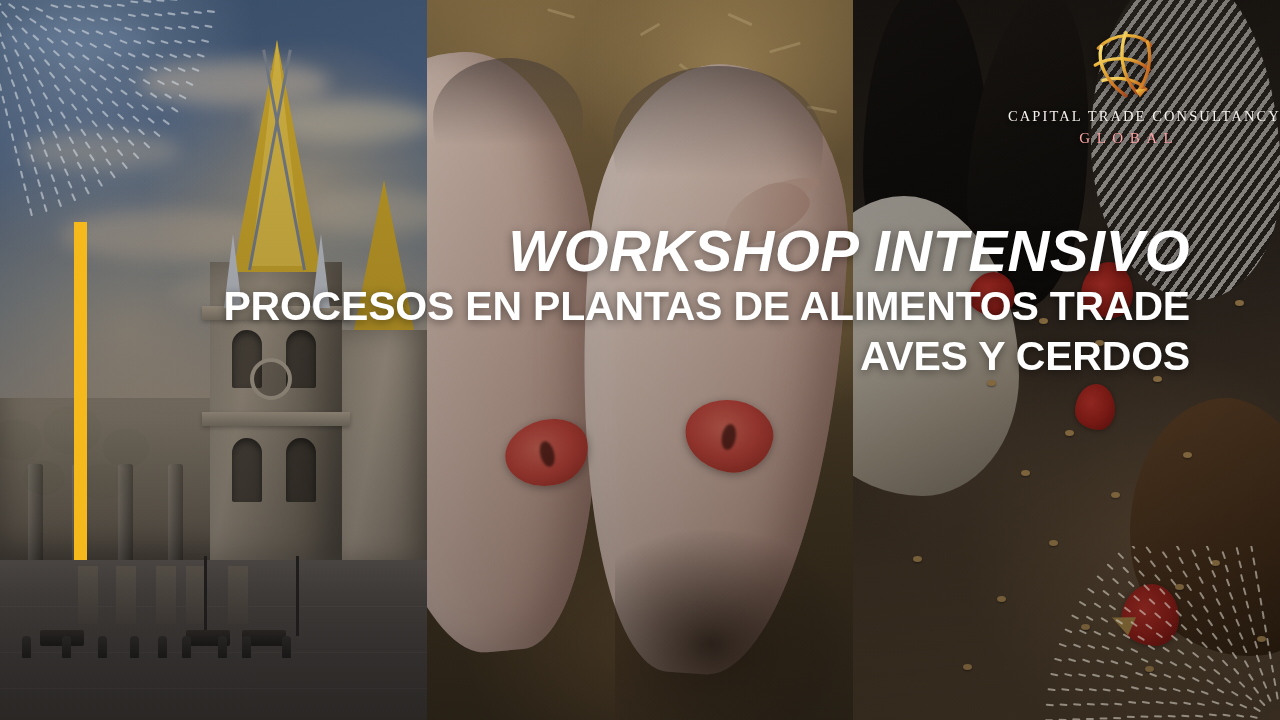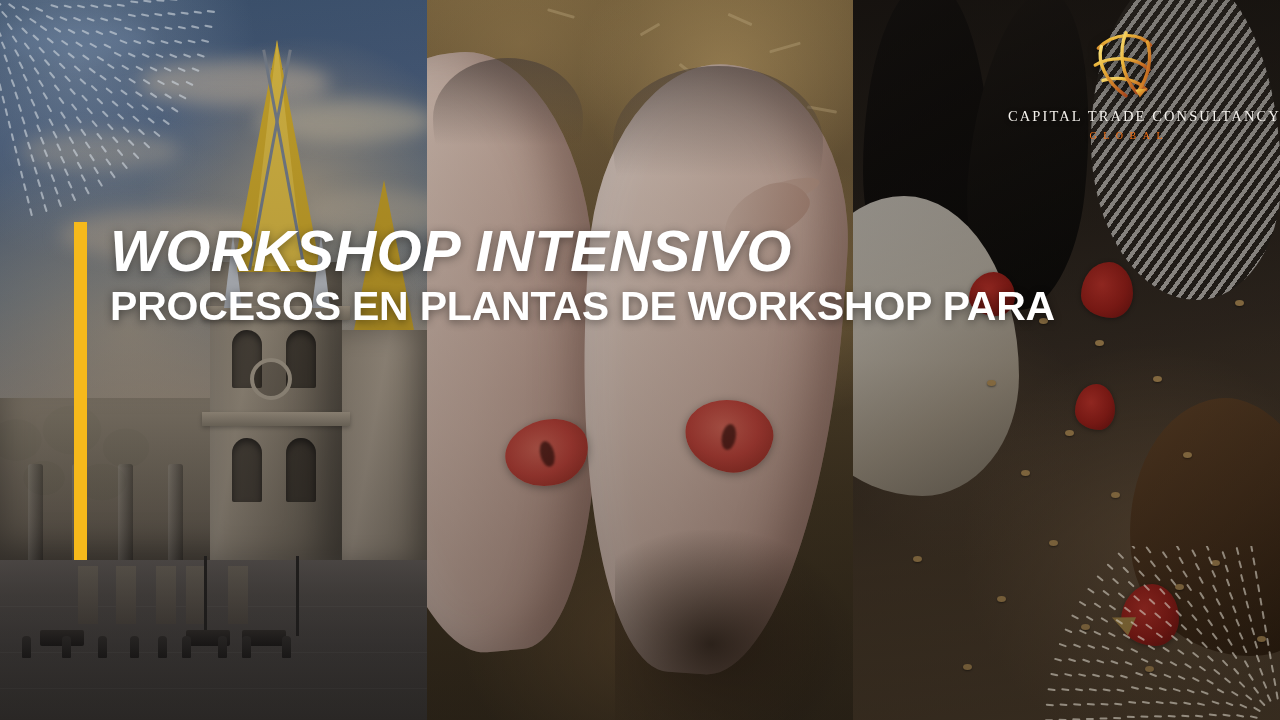--- a/index.html
+++ b/index.html
@@ -352,20 +352,21 @@
   .accent-bar {
     position: absolute;
     left: 74px; top: 222px;
     width: 13px; height: 338px;
     background: #f6b91b;
   }
   .headline-block {
     position: absolute;
     left: 110px; top: 220px;
     width: 1080px;
+    text-align: right;
   }
   .kicker {
     margin: 0;
     font-size: 58px;
     font-weight: 700;
     font-style: italic;
     color: #ffffff;
     letter-spacing: .4px;
     line-height: 1.06;
     text-shadow: 0 2px 10px rgba(0,0,0,.42);
@@ -416,23 +417,23 @@
     font-family: "Liberation Serif", serif;
     font-size: 14.5px;
     letter-spacing: 2.1px;
     color: #f4f1ec;
     white-space: nowrap;
     text-shadow: 0 1px 4px rgba(0,0,0,.7);
   }
   .logo-line2 {
     margin: 5px 0 0 0;
     font-family: "Liberation Serif", serif;
-    font-size: 10px;
+    font-size: 15px;
     letter-spacing: 6.5px;
-    color: #f97316;
+    color: #fca5a5;
     text-indent: 6.5px;
     text-shadow: 0 1px 4px rgba(0,0,0,.7);
   }
 </style>
 </head>
 <body>
 
 <div id="banner">
 
   <div class="panels">
@@ -1093,21 +1094,22 @@
       </svg>
     </div>
   </div>
 
   <div class="content">
 
     <div class="accent-bar"></div>
 
     <div class="headline-block">
       <h1 class="kicker">WORKSHOP INTENSIVO</h1>
-      <h2 class="subline">PROCESOS EN PLANTAS DE WORKSHOP PARA</h2>
+      <h2 class="subline">PROCESOS EN PLANTAS DE ALIMENTOS TRADE</h2>
+      <h2 class="subline">AVES Y CERDOS</h2>
     </div>
 
 
     <div class="logo">
       <svg class="logo-globe" viewBox="0 0 100 104">
         <defs>
           <linearGradient id="goldg" x1="0" y1="0" x2="1" y2="1">
             <stop offset="0%" stop-color="#f7e07a"></stop>
             <stop offset="28%" stop-color="#e9b43a"></stop>
             <stop offset="62%" stop-color="#cf7c27"></stop>

